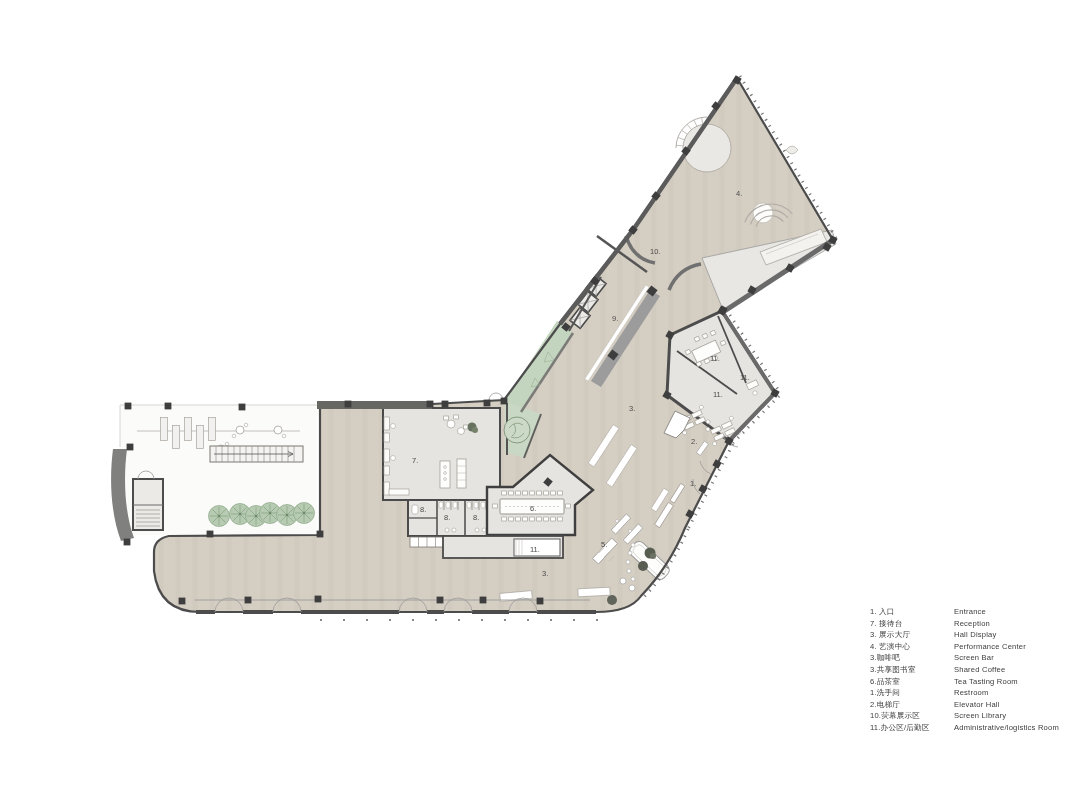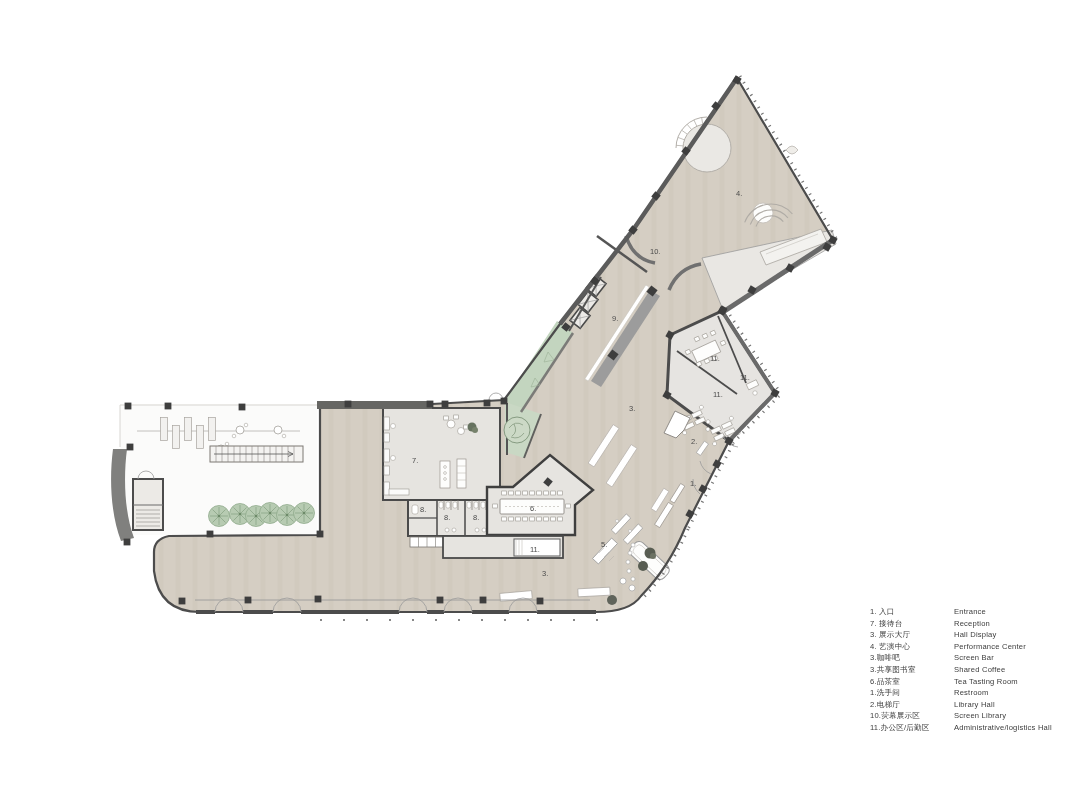--- a/index.html
+++ b/index.html
@@ -406,18 +406,18 @@
 
 <div class="legend">
   <div class="row"><span class="cn">1. 入口</span><span class="en">Entrance</span></div>
   <div class="row"><span class="cn">7. 接待台</span><span class="en">Reception</span></div>
   <div class="row"><span class="cn">3. 展示大厅</span><span class="en">Hall Display</span></div>
   <div class="row"><span class="cn">4. 艺演中心</span><span class="en">Performance Center</span></div>
   <div class="row"><span class="cn">3.咖啡吧</span><span class="en">Screen Bar</span></div>
   <div class="row"><span class="cn">3.共享图书室</span><span class="en">Shared Coffee</span></div>
   <div class="row"><span class="cn">6.品茶室</span><span class="en">Tea Tasting Room</span></div>
   <div class="row"><span class="cn">1.洗手间</span><span class="en">Restroom</span></div>
-  <div class="row"><span class="cn">2.电梯厅</span><span class="en">Library Hall</span></div>
+  <div class="row"><span class="cn">2.电梯厅</span><span class="en">Elevator Hall</span></div>
   <div class="row"><span class="cn">10.荧幕展示区</span><span class="en">Screen Library</span></div>
-  <div class="row"><span class="cn">11.办公区/后勤区</span><span class="en">Administrative/logistics Hall</span></div>
+  <div class="row"><span class="cn">11.办公区/后勤区</span><span class="en">Administrative/logistics Room</span></div>
 </div>
 
 </div>
 
 </body></html>

